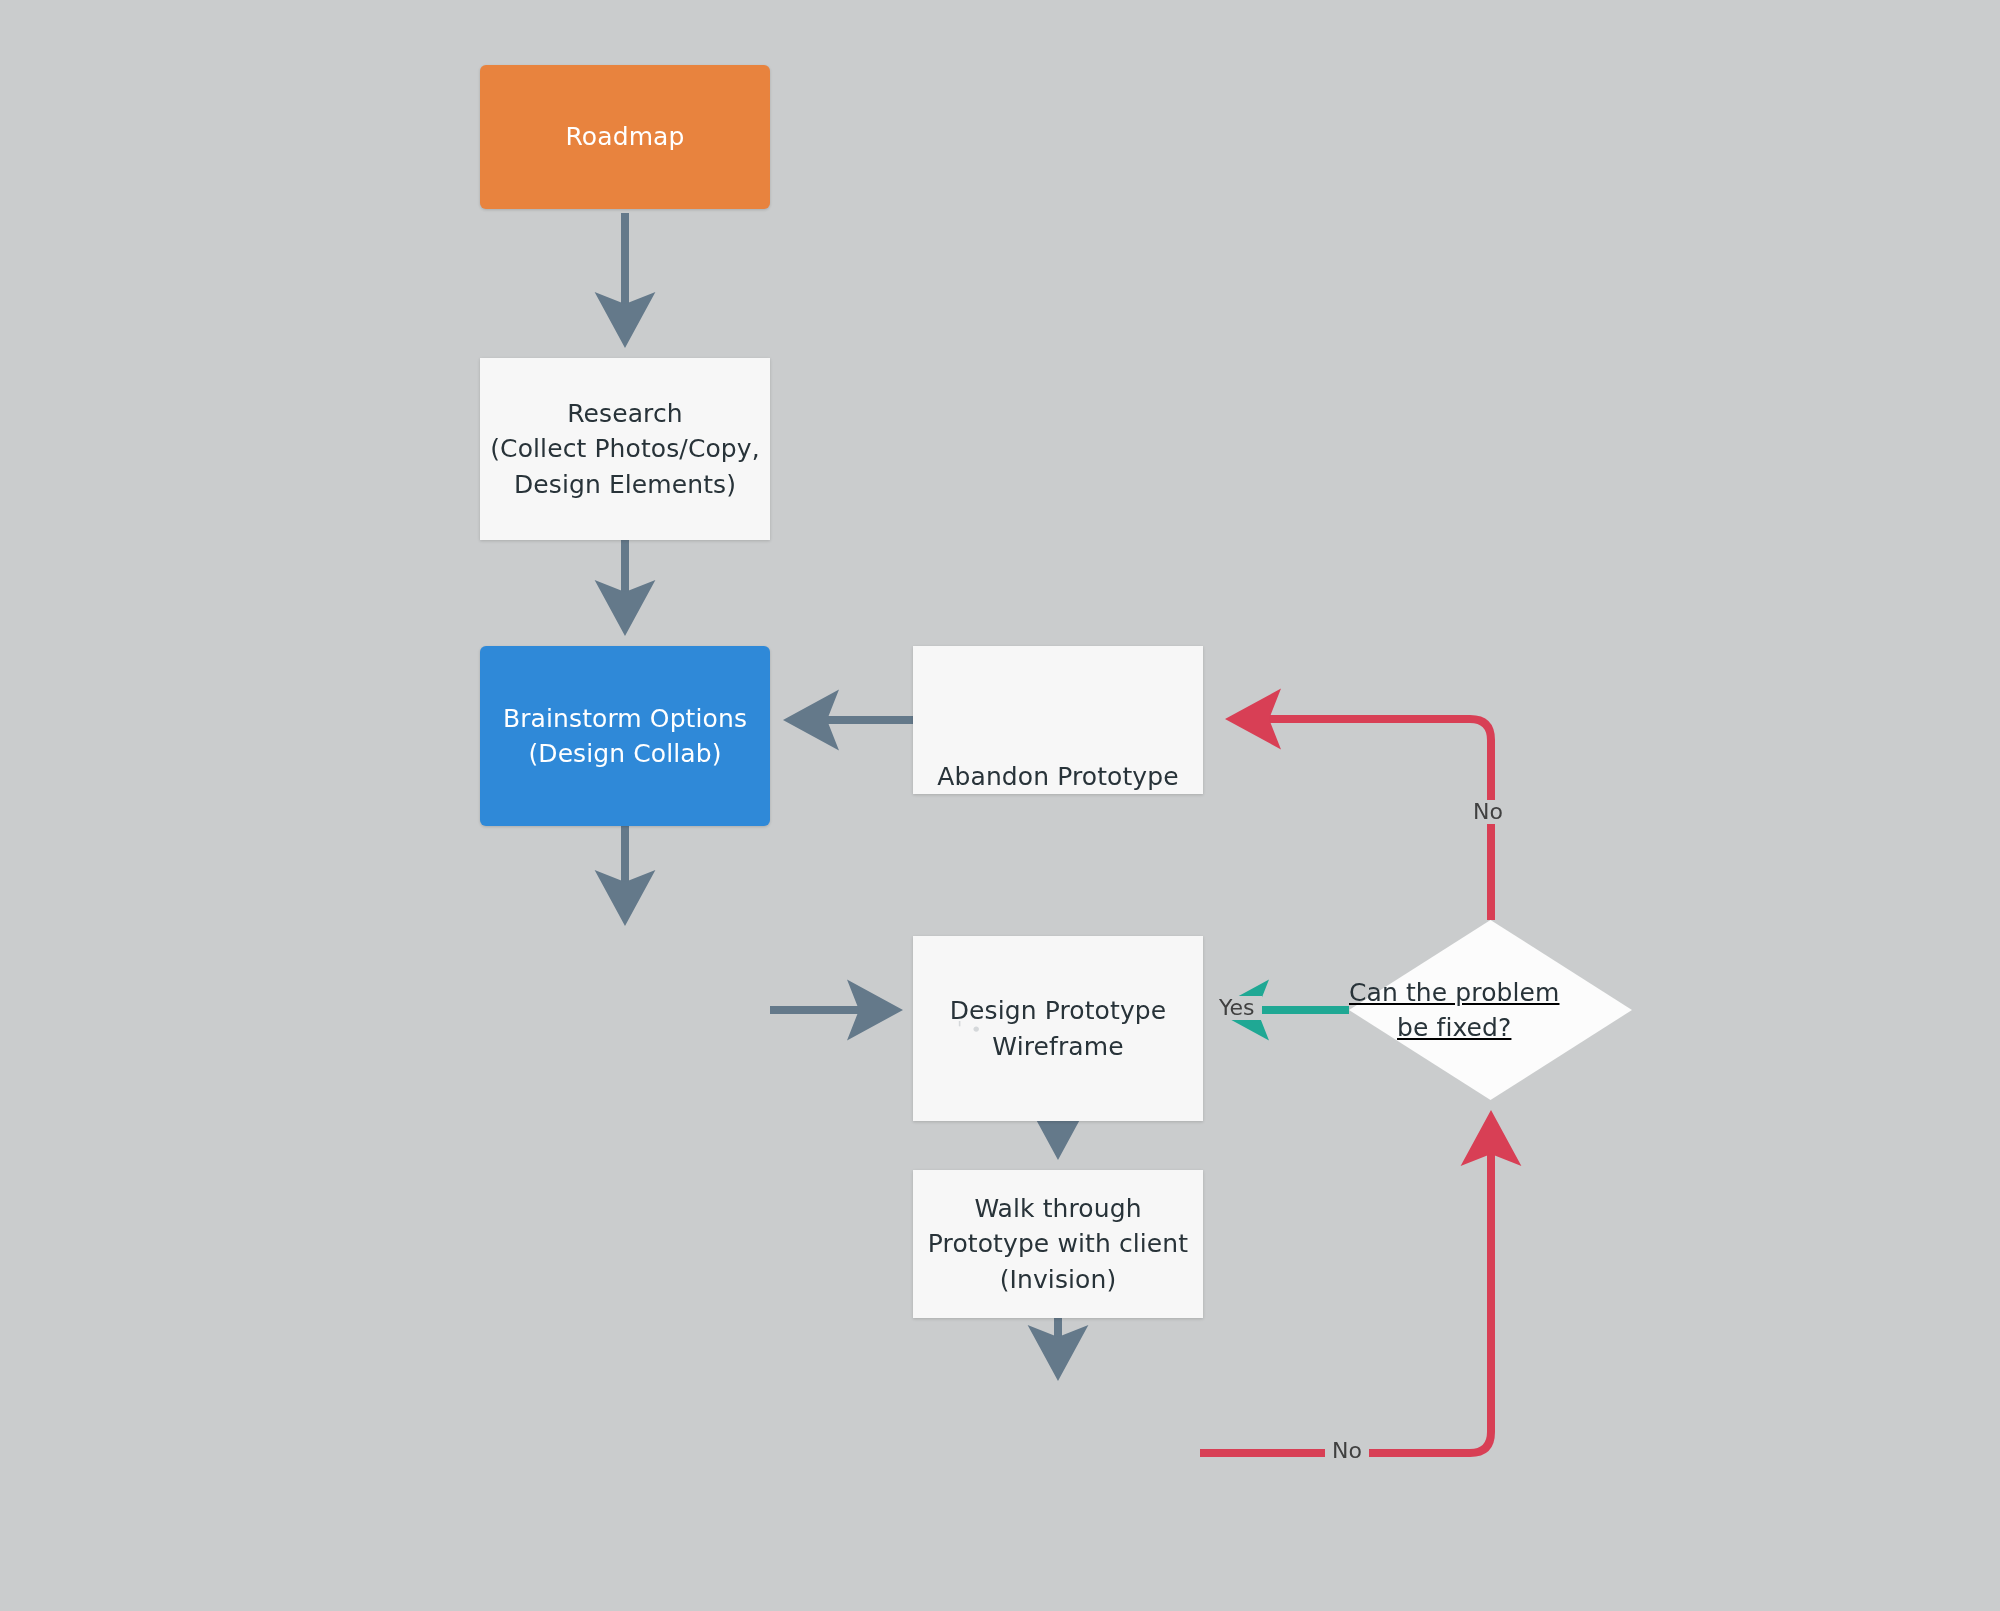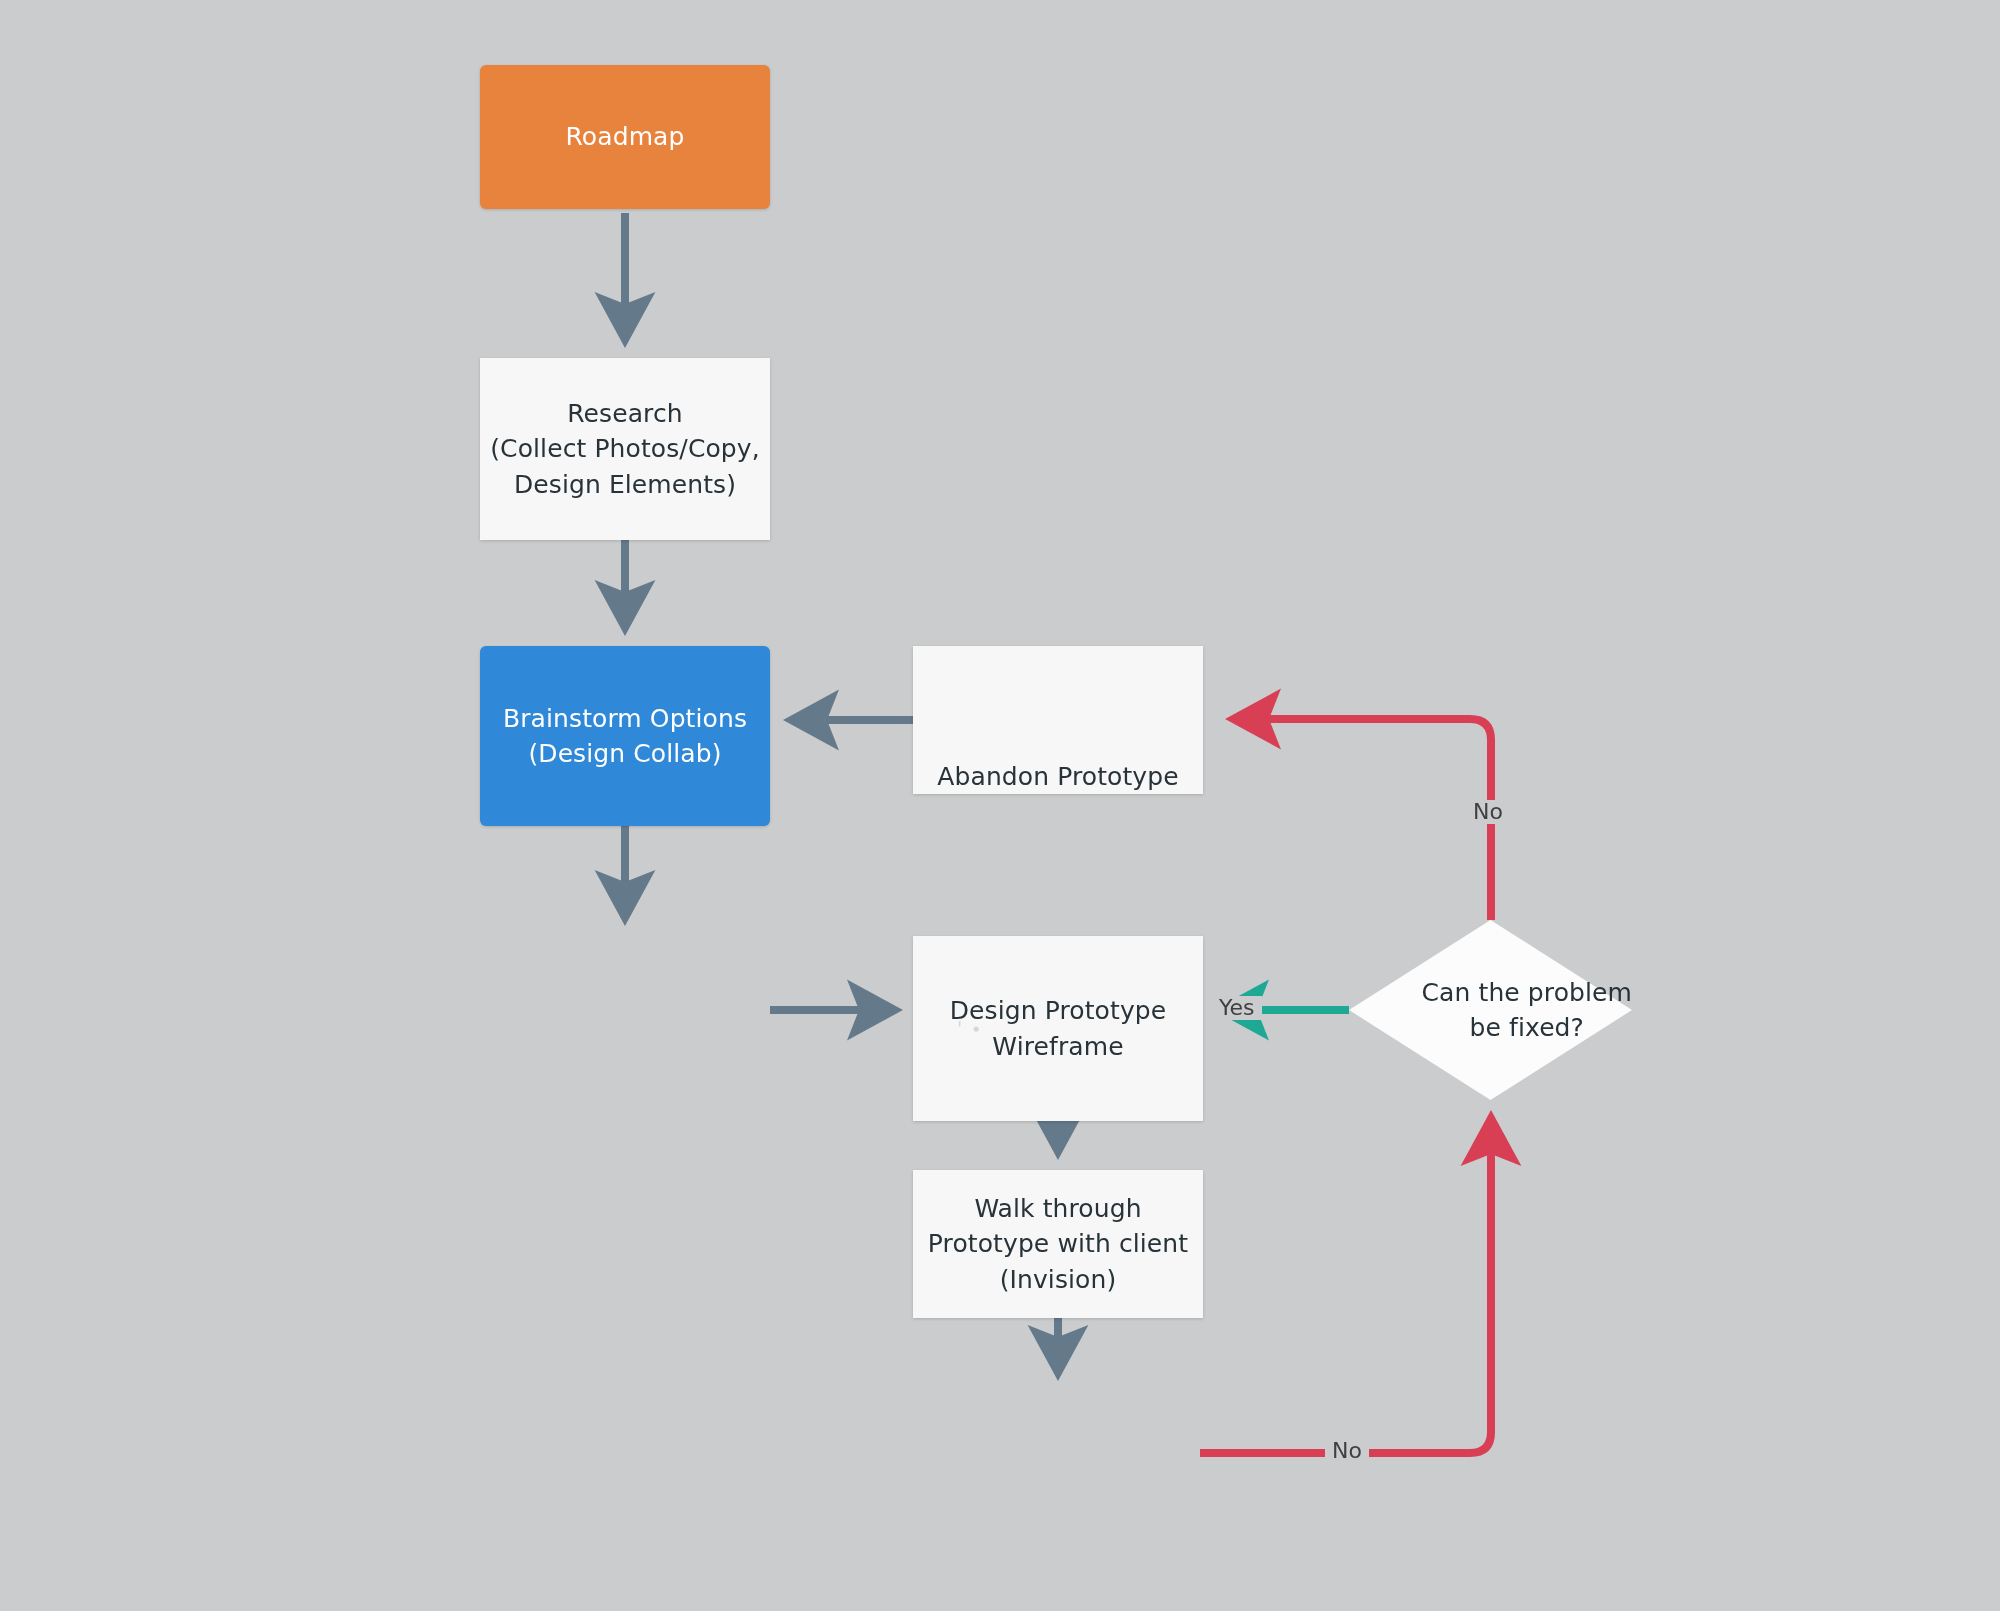--- a/index.html
+++ b/index.html
@@ -50,21 +50,22 @@
     background: #2f89d8;
     color: #ffffff;
     font-size: 25px;
     border-radius: 6px;
   }
   .node .label { display: block; padding: 0 10px; }
   .diamond-wrap {
     position: absolute;
     display: flex;
     align-items: center;
-    justify-content: flex-end;
+    justify-content: flex-start;
+    text-decoration: underline;
   }
   .diamond-shape {
     position: absolute;
     left: 0; top: 0;
     width: 100%;
     height: 100%;
   }
   .diamond-text {
     position: relative;
     z-index: 2;

